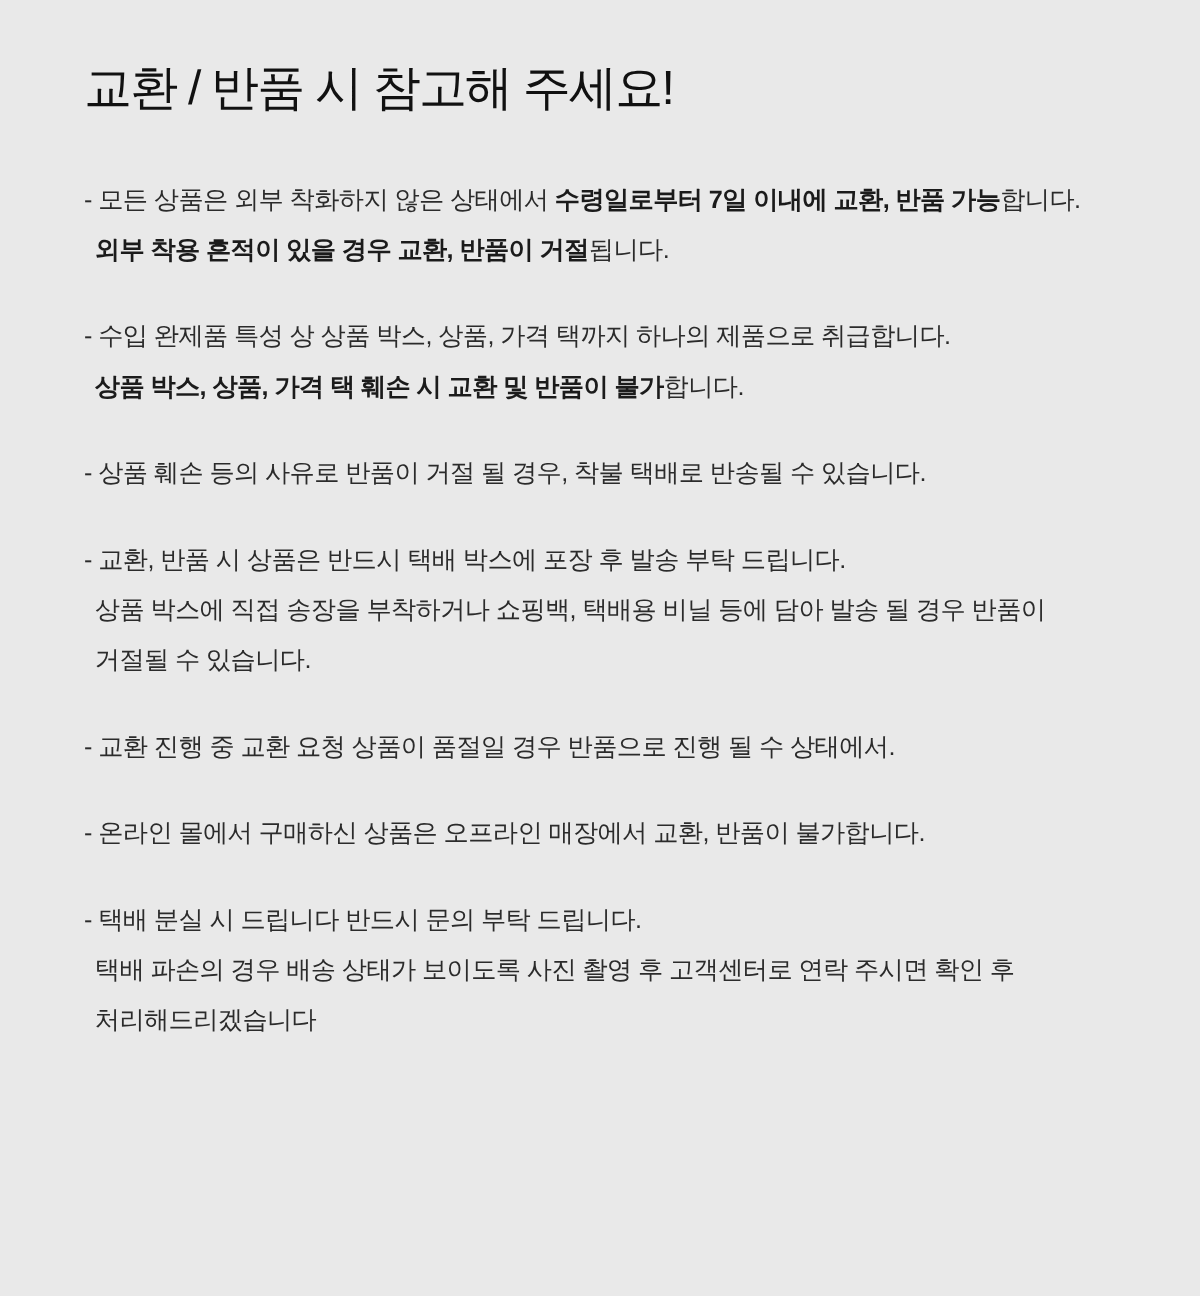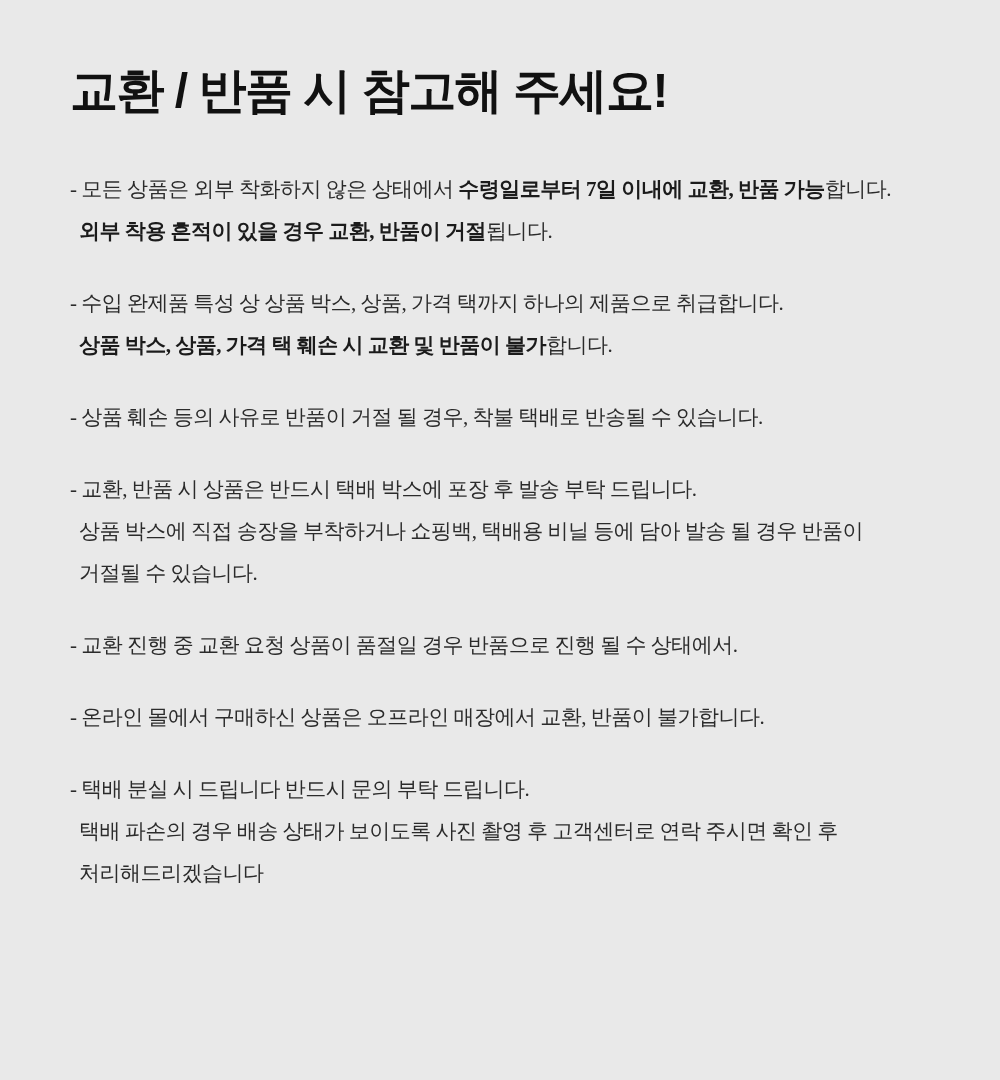--- a/index.html
+++ b/index.html
@@ -14,30 +14,29 @@
     color: #2b2b2b;
     overflow: hidden;
   }
   .page {
     box-sizing: border-box;
     width: 1000px;
     height: 1080px;
     padding: 50px 60px 0 70px;
   }
   .page-title {
-    font-size: 48px;
-    font-weight: 700;
+    font-size: 40px;
+    font-weight: 400;
     color: #111111;
     letter-spacing: -1.5px;
-    margin: 12px 0 48px 0;
+    margin: 0 0 48px 0;
     line-height: 1.2;
   }
   .notice-list {
     max-width: 880px;
-    font-family: Liberation Serif, serif;
   }
   .notice-item {
     margin: 0 0 30px 0;
     font-size: 21px;
     line-height: 42px;
     letter-spacing: -0.5px;
     color: #2b2b2b;
   }
   .notice-line {
     white-space: normal;

